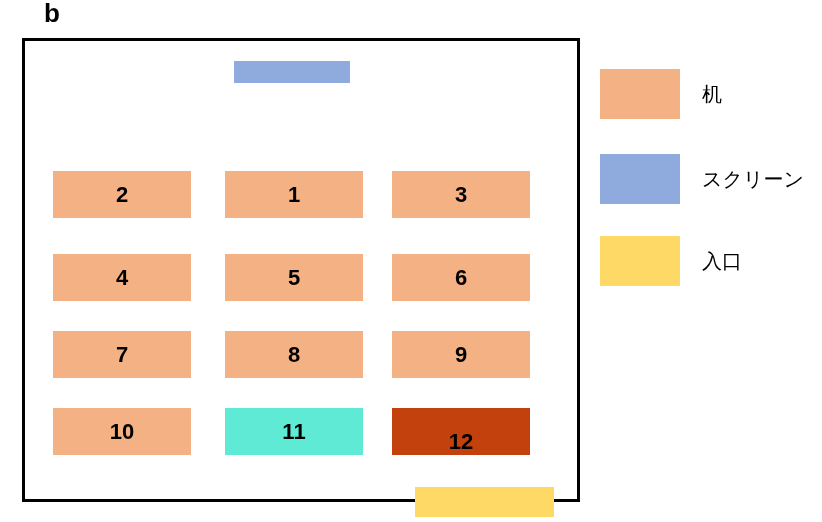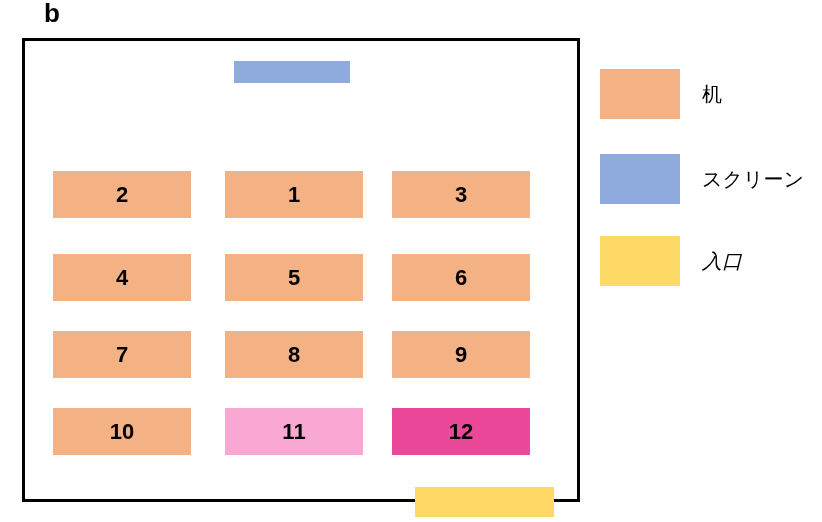--- a/index.html
+++ b/index.html
@@ -69,21 +69,21 @@
     z-index: 1;
   }
   .legend-item {
     position: absolute;
     left: 0;
     display: flex;
     align-items: center;
   }
   .legend-item.li1 { top: 69px; }
   .legend-item.li2 { top: 154px; }
-  .legend-item.li3 { top: 236px; font-style: italic; }
+  .legend-item.li3 { top: 236px; }
   .legend-swatch {
     width: 80px;
     height: 50px;
     flex: 0 0 auto;
   }
   .legend-label {
     margin-left: 22px;
     font-size: 20px;
     color: #000000;
     white-space: nowrap;
@@ -123,24 +123,24 @@
     </div>
   <div class="desk c2 r3" style="background-color: rgb(244, 177, 131);">
       <span>8</span>
     </div>
   <div class="desk c3 r3" style="background-color: rgb(244, 177, 131);">
       <span>9</span>
     </div>
   <div class="desk c1 r4" style="background-color: rgb(244, 177, 131); align-items: center;">
       <span>10</span>
     </div>
-  <div class="desk c2 r4" style="background-color: #f9a8d4;">
+  <div class="desk c2 r4" style="background-color: #5eead4;">
       <span>11</span>
     </div>
-  <div class="desk c3 r4" style="background-color: #ec4899;">
+  <div class="desk c3 r4" style="background-color: #c2410c; align-items: flex-end;">
       <span>12</span>
     </div>
 
   <div class="entrance-rect" style="background-color: rgb(255, 217, 102);"></div>
 
   <div class="legend">
     <div class="legend-item li1">
       <span class="legend-swatch" style="background-color: rgb(244, 177, 131);"></span>
       <span class="legend-label">机</span>
     </div>

